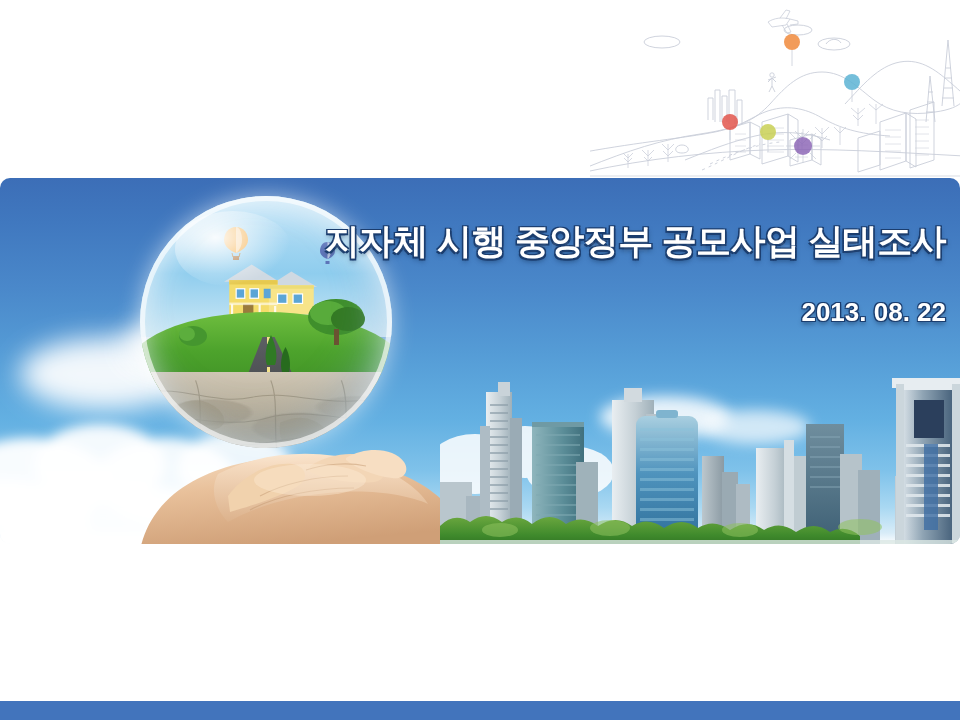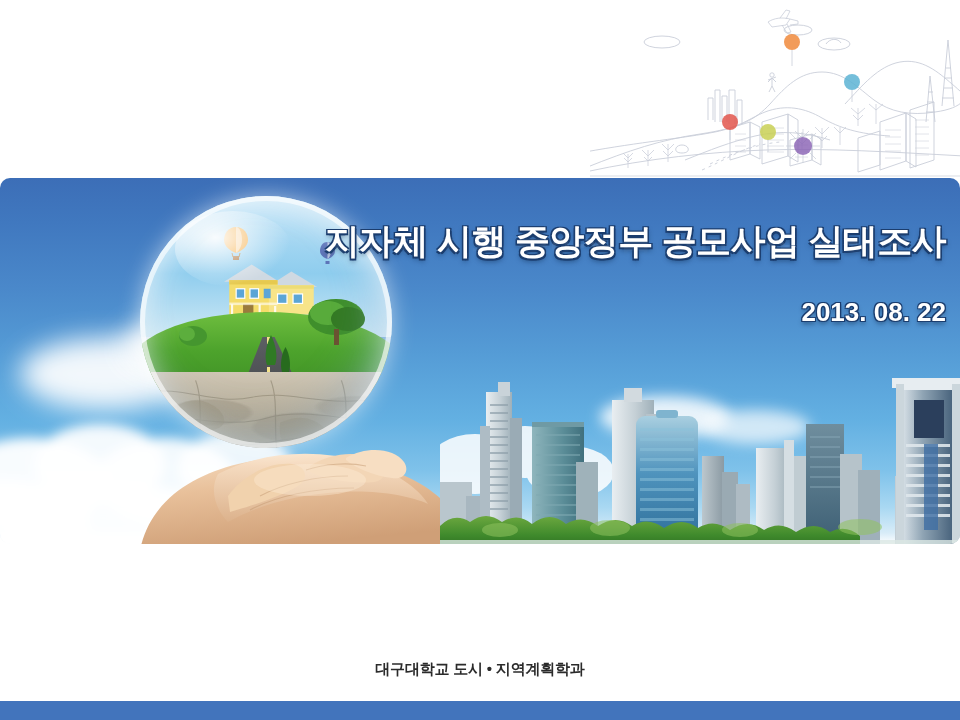--- a/index.html
+++ b/index.html
@@ -580,17 +580,16 @@
     <div class="title-block">
       <div class="slide-title">지자체 시행 중앙정부 공모사업 실태조사</div>
       <div class="title-reflect">지자체 시행 중앙정부 공모사업 실태조사</div>
       <div class="slide-date">2013. 08. 22</div>
       <div class="date-reflect">2013. 08. 22</div>
     </div>
   </div>
 
   <div class="lower-white"></div>
 
-  <div class="footer-text">대구대학교 도시 • 지역계획학과</div>
 
   <div class="bottom-bar"></div>
 
 </div>
 
 </body></html>

